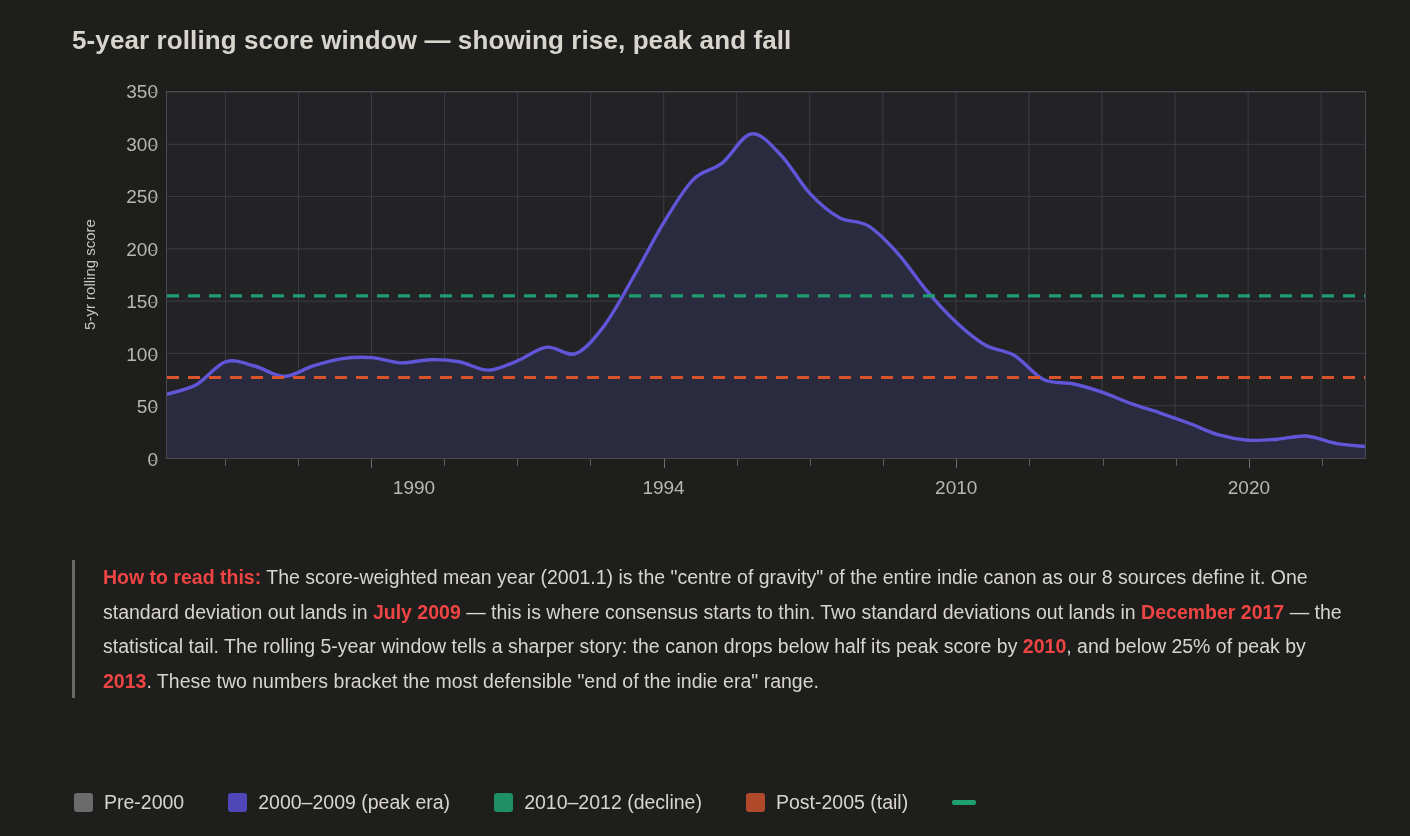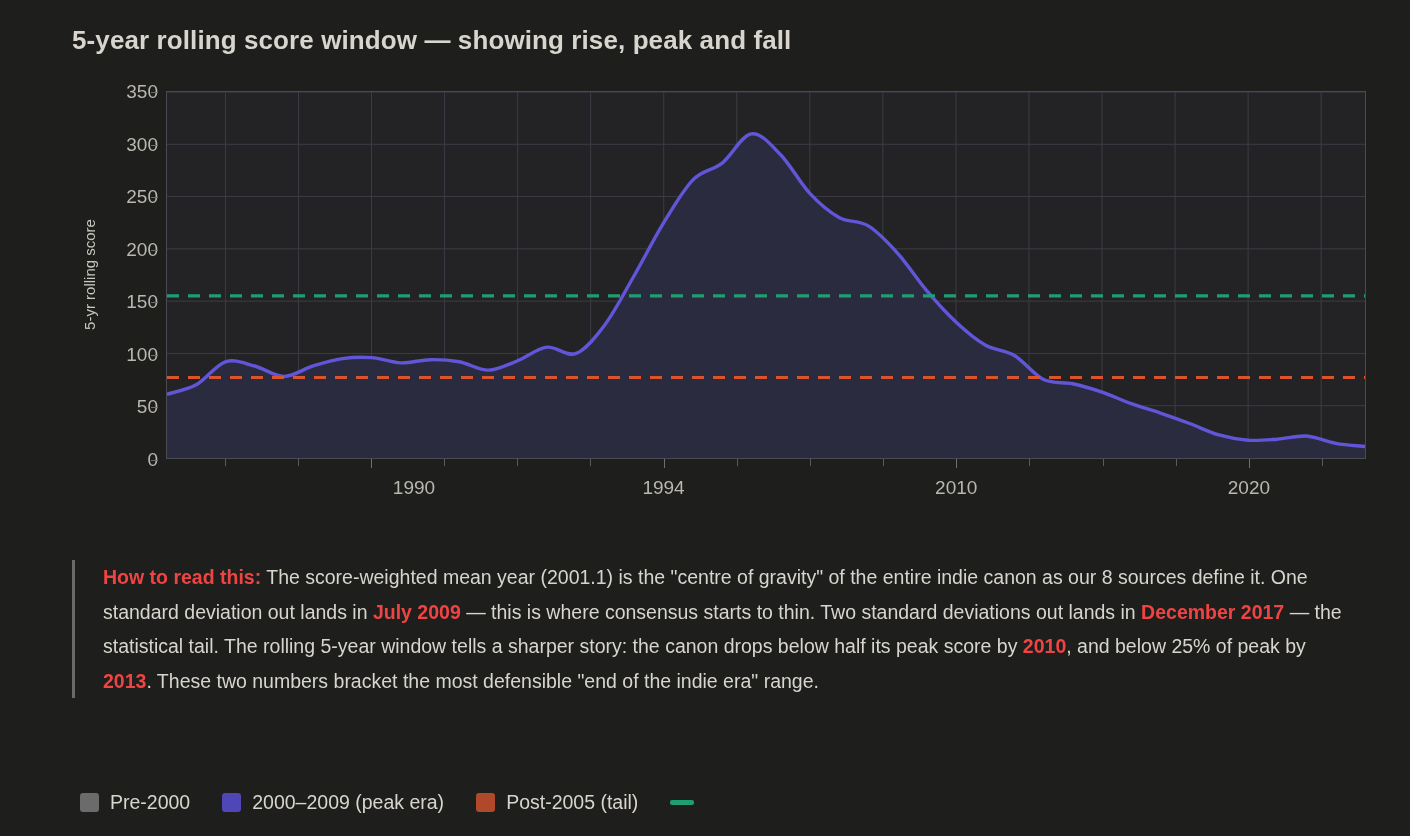--- a/index.html
+++ b/index.html
@@ -131,25 +131,25 @@
     margin: 0;
     font-size: 19.5px;
     line-height: 34.6px;
     color: #d7d5cd;
   }
   .callout b { font-weight: bold; color: #ef4444; }
 
   
   .legend {
     position: absolute;
-    left: 80px;
+    left: 74px;
     top: 791px;
     display: flex;
     align-items: center;
-    gap: 4px;
+    gap: 16px;
   }
   .legend-item {
     display: flex;
     align-items: center;
     margin-right: 28px;
   }
   .swatch {
     width: 19px;
     height: 19px;
     border-radius: 3px;
@@ -264,20 +264,24 @@
   <div class="legend" id="legend">
       <div class="legend-item">
         <span class="swatch" style="background: rgb(107, 107, 107);"></span>
         <span class="legend-label">Pre-2000</span>
       </div>
       <div class="legend-item">
         <span class="swatch" style="background: rgb(79, 70, 184);"></span>
         <span class="legend-label">2000–2009 (peak era)</span>
       </div>
       <div class="legend-item">
+        <span class="swatch" style="background: rgb(31, 143, 104);"></span>
+        <span class="legend-label">2010–2012 (decline)</span>
+      </div>
+      <div class="legend-item">
         <span class="swatch" style="background: rgb(176, 73, 42);"></span>
         <span class="legend-label">Post-2005 (tail)</span>
       </div>
       <div class="legend-item">
         <span class="swatch line" style="background: rgb(31, 158, 114);"></span>
       </div>
     </div>
 
 </div>
 

